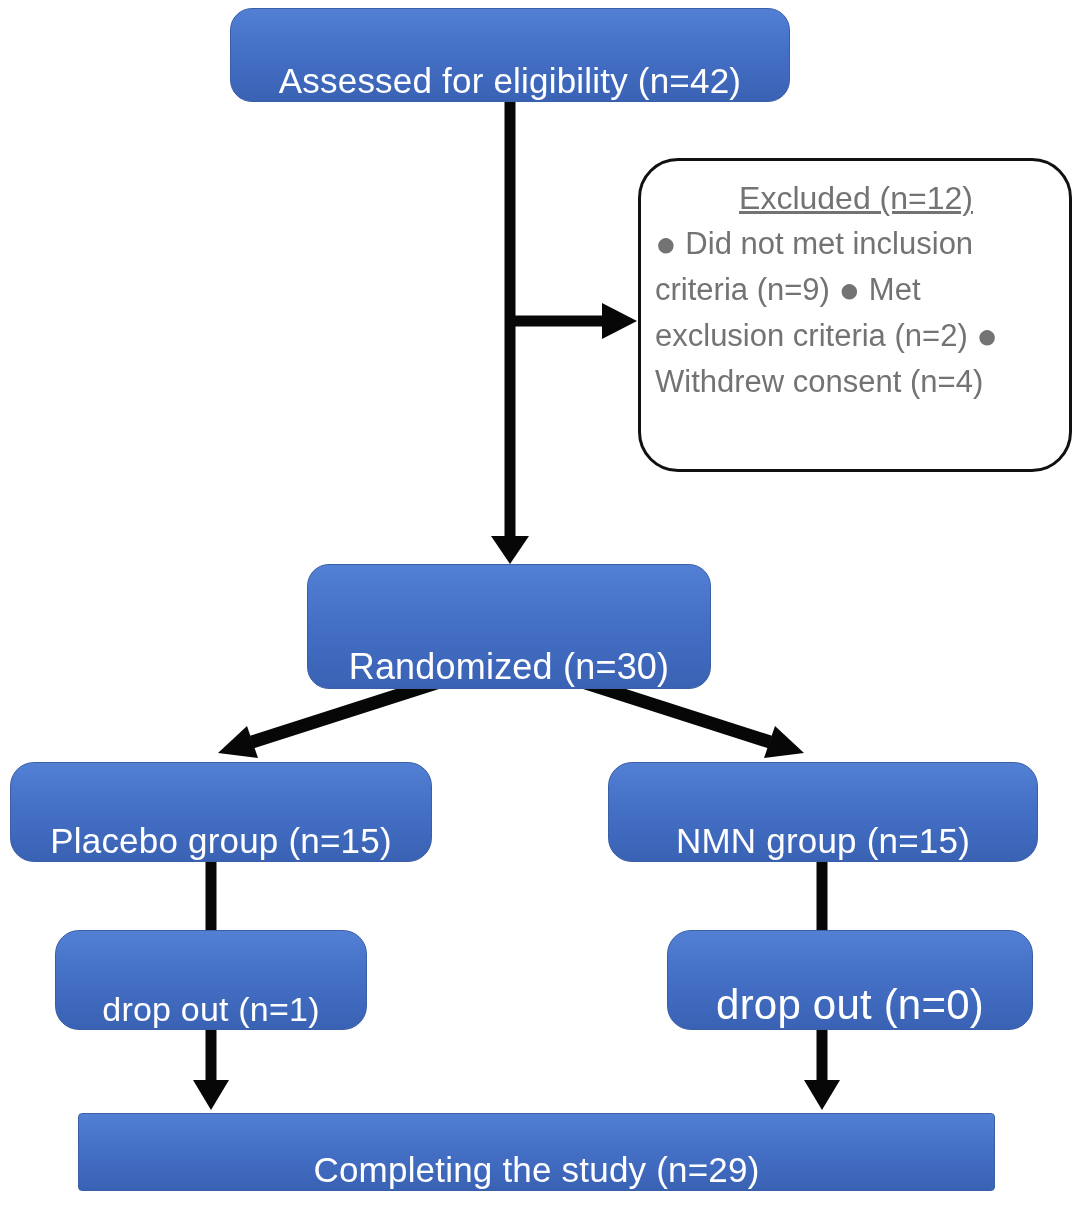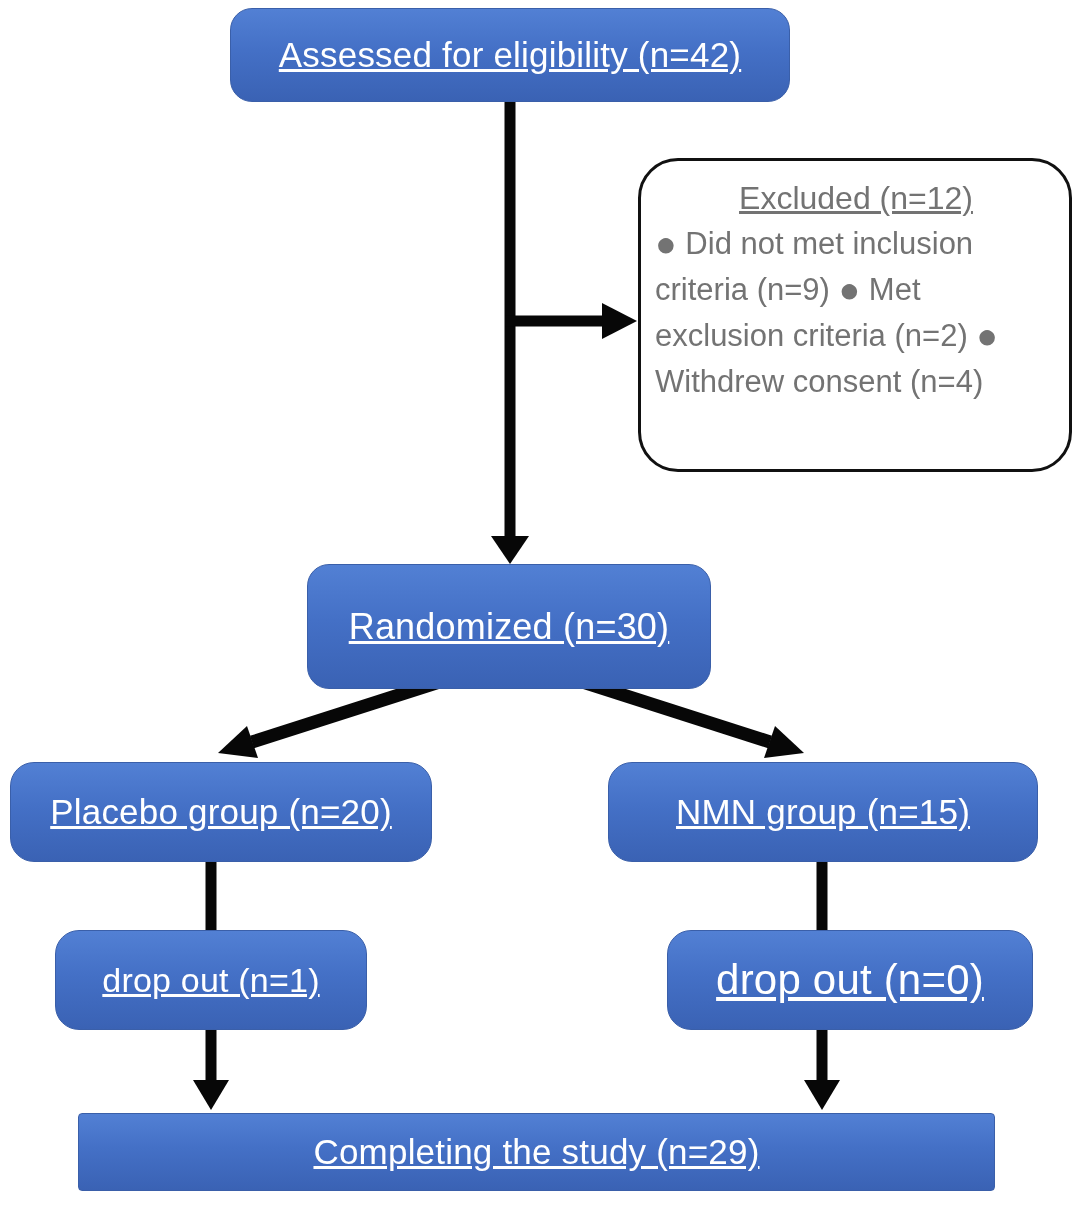--- a/index.html
+++ b/index.html
@@ -20,31 +20,30 @@
     left: 0;
     top: 0;
     width: 1080px;
     height: 1222px;
     z-index: 1;
   }
   .bluebox {
     position: absolute;
     z-index: 2;
     display: flex;
-    align-items: center;
+    align-items: flex-end;
     justify-content: center;
     text-align: center;
     color: #ffffff;
     background: linear-gradient(180deg, #5280d4 0%, #4470c6 45%, #3a62b4 100%);
     border: 1px solid #3a5fa9;
     border-radius: 22px;
     font-size: 35px;
     letter-spacing: 0.2px;
     box-sizing: border-box;
-    text-decoration: underline;
   }
   .box-assessed   { left: 230px; top: 8px;    width: 560px; height: 94px;  }
   .box-randomized { left: 307px; top: 564px;  width: 404px; height: 125px;  font-size: 36px; }
   .box-placebo    { left: 10px;  top: 762px;  width: 422px; height: 100px; border-radius: 24px; }
   .box-nmn        { left: 608px; top: 762px;  width: 430px; height: 100px; border-radius: 24px; }
   .box-dropout-l  { left: 55px;  top: 930px;  width: 312px; height: 100px; border-radius: 24px; font-size: 34px; }
   .box-dropout-r  { left: 667px; top: 930px;  width: 366px; height: 100px; border-radius: 24px; font-size: 42px; }
   .box-completing { left: 78px;  top: 1113px; width: 917px; height: 78px; border-radius: 4px; }
   .excluded-box {
     position: absolute;
@@ -137,21 +136,21 @@
       <span class="excluded-item"><span class="bullet">●</span><span> Met exclusion criteria (n=2)</span></span>
       <span class="excluded-item"><span class="bullet">●</span><span> Withdrew consent (n=4)</span></span>
     </div>
   </div>
 
   <div class="bluebox box-randomized">
     <span>Randomized (n=30)</span>
   </div>
 
   <div class="bluebox box-placebo">
-    <span>Placebo group (n=20)</span>
+    <span>Placebo group (n=15)</span>
   </div>
 
   <div class="bluebox box-nmn">
     <span>NMN group (n=15)</span>
   </div>
 
   <div class="bluebox box-dropout-l">
     <span>drop out (n=1)</span>
   </div>
 

